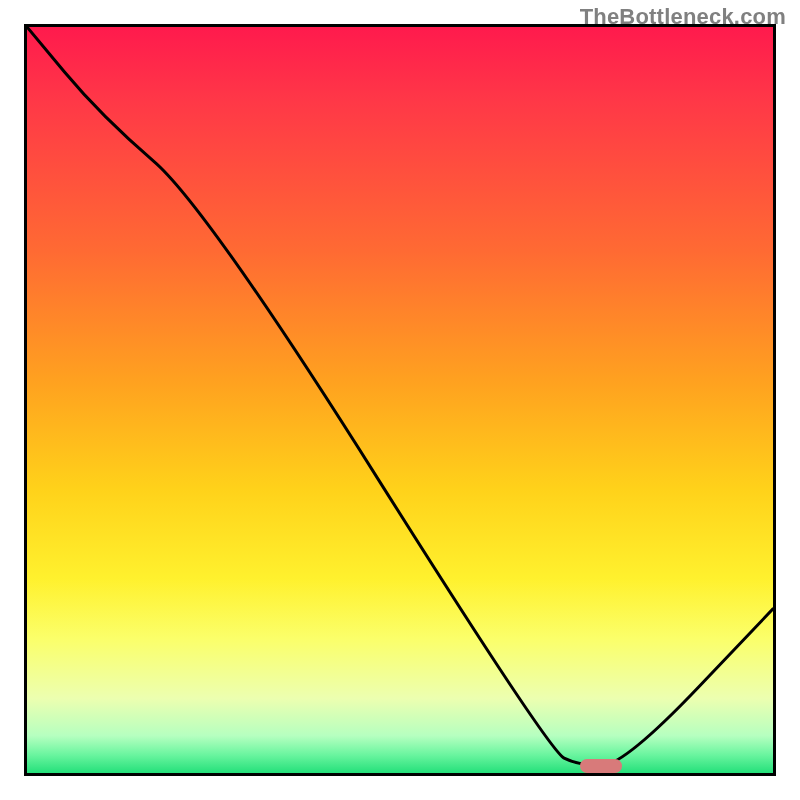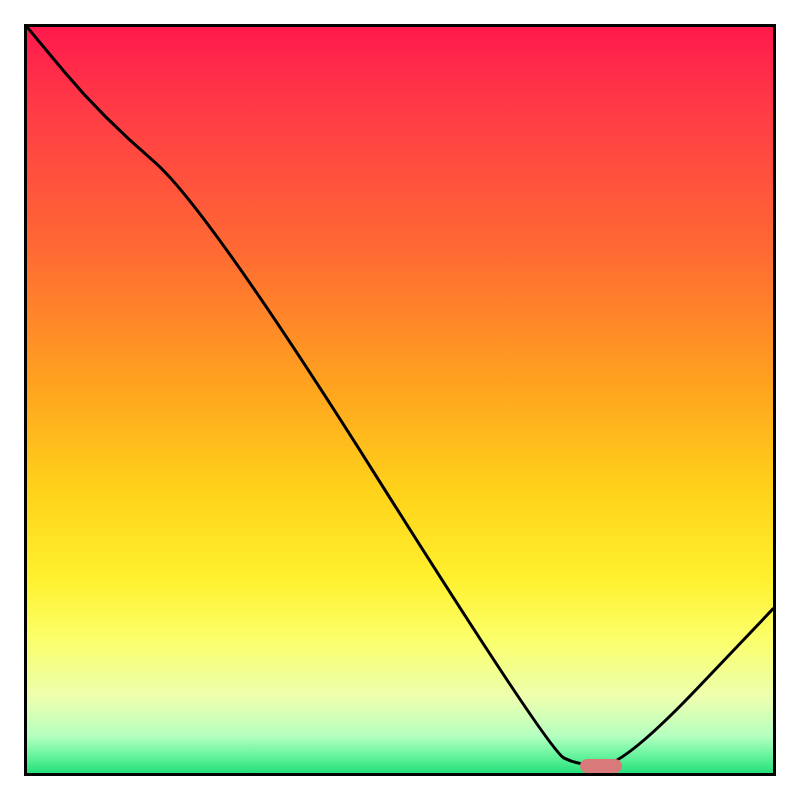--- a/index.html
+++ b/index.html
@@ -64,20 +64,21 @@
     height: 14px;
     border-radius: 7px;
     background: #d87a7a;
     transform: translate(-50%, -50%);
   }
 </style>
 </head>
 <body>
 
 <div class="wrap">
+  <div class="watermark">TheBottleneck.com</div>
 
   <div class="plot">
     <div class="gradient"></div>
 
     <svg class="curve" viewBox="0 0 746 746" preserveAspectRatio="none">
       <path id="curve-path" d="M 0 0 Q 0 0 37.300000000000004 44.75999999999999 Q 74.60000000000001 89.51999999999998 126.82 134.27999999999997 Q 179.04 179.03999999999996 350.61999999999995 451.33 Q 522.1999999999999 723.62 537.1199999999999 731.0799999999999 Q 552.04 738.54 574.4200000000001 738.54 Q 596.8000000000001 738.54 671.4000000000001 660.21 T 746 581.88" fill="none" stroke="#000000" stroke-width="3" stroke-linejoin="round" stroke-linecap="round"></path>
     </svg>
 
     <div class="pill" id="marker" style="left: 574.42px; top: 738.54px; background: rgb(216, 122, 122);"></div>
   </div>

